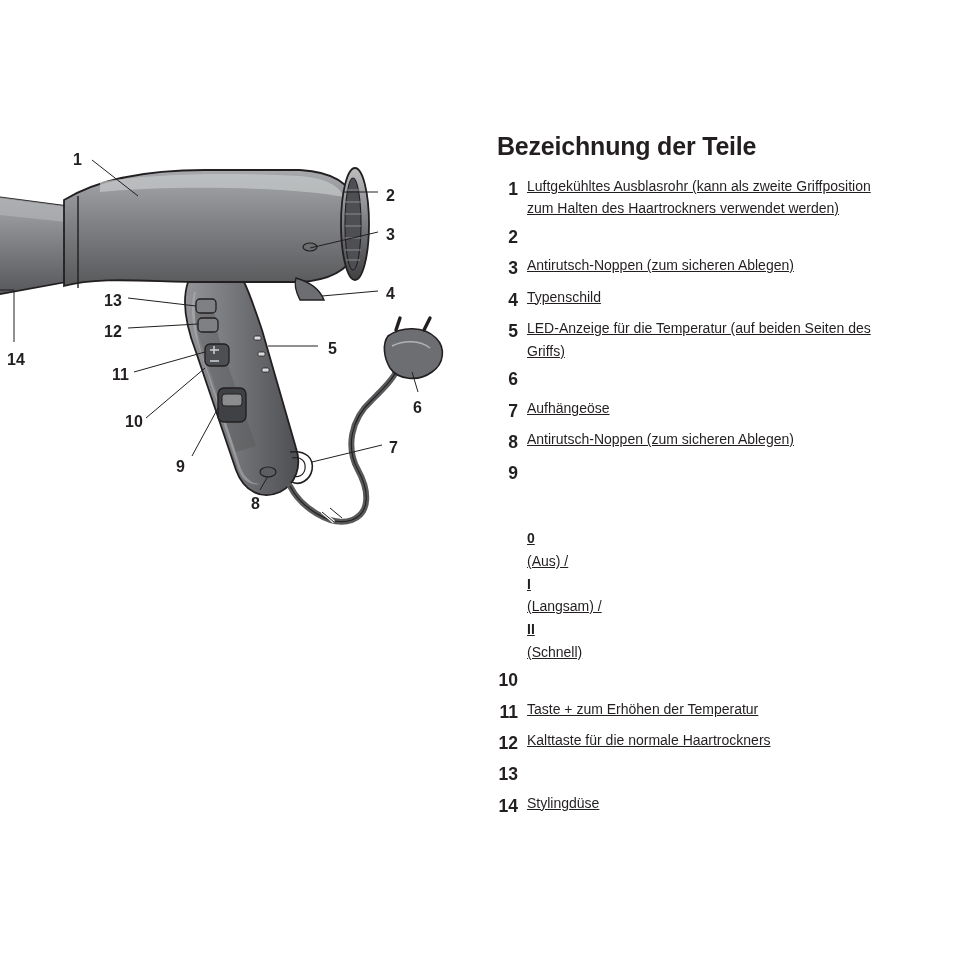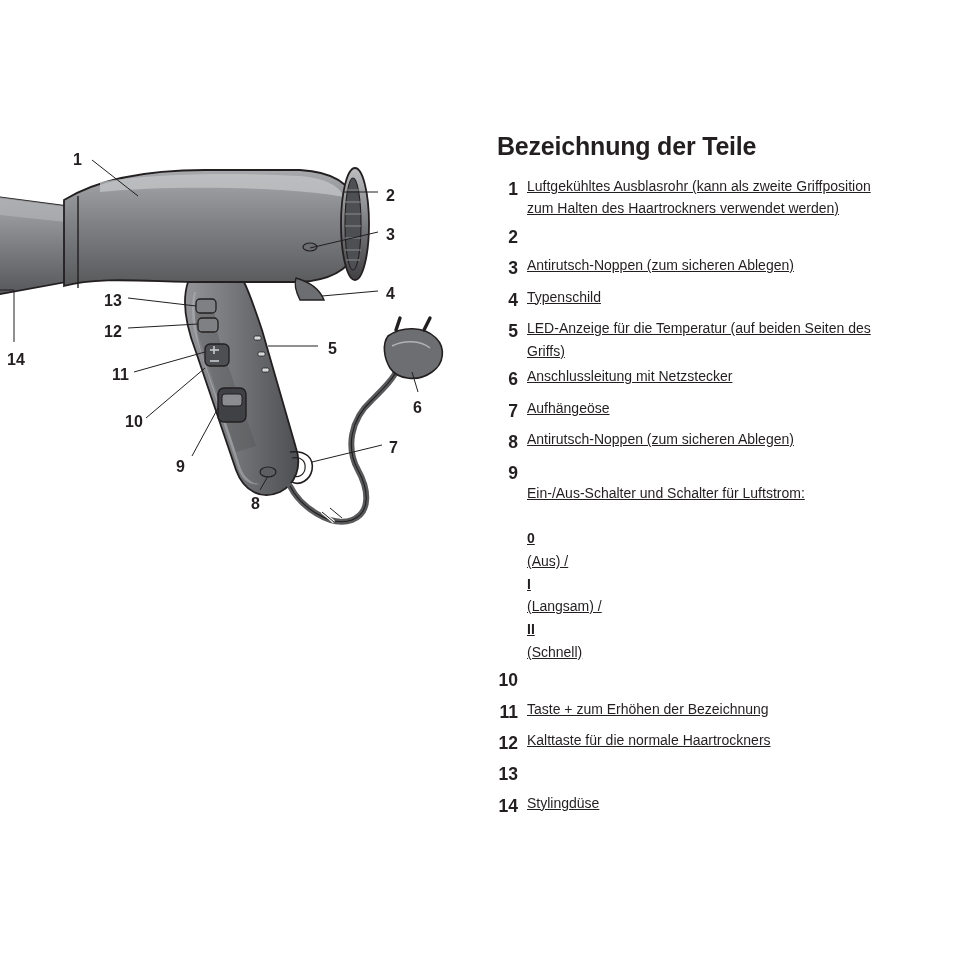--- a/index.html
+++ b/index.html
@@ -252,48 +252,47 @@
     <span class="legend-num">4</span>
     <span class="legend-text">Typenschild</span>
   </div>
   <div class="legend-row">
     <span class="legend-num">5</span>
     <span class="legend-text">LED-Anzeige für die Temperatur (auf beiden Seiten des
 Griffs)</span>
   </div>
   <div class="legend-row">
     <span class="legend-num">6</span>
-    <span class="legend-text">Anschlussleitung mit Netzstecker</span>
   </div>
   <div class="legend-row">
     <span class="legend-num">7</span>
     <span class="legend-text">Aufhängeöse</span>
   </div>
   <div class="legend-row">
     <span class="legend-num">8</span>
     <span class="legend-text">Antirutsch-Noppen (zum sicheren Ablegen)</span>
   </div>
   <div class="legend-row">
     <span class="legend-num">9</span>
     <span class="legend-text">
-      <span>Ein-/Aus-Schalter und Schalter für Luftstrom:</span><br>
+      <br>
       <b>0</b>
       <span>(Aus) /</span>
       <b>I</b>
       <span>(Langsam) /</span>
       <b>II</b>
       <span>(Schnell)</span>
     </span>
   </div>
   <div class="legend-row">
     <span class="legend-num">10</span>
   </div>
   <div class="legend-row">
     <span class="legend-num">11</span>
-    <span class="legend-text">Taste + zum Erhöhen der Bezeichnung</span>
+    <span class="legend-text">Taste + zum Erhöhen der Temperatur</span>
   </div>
   <div class="legend-row">
     <span class="legend-num">12</span>
     <span class="legend-text">Kalttaste für die normale Haartrockners</span>
   </div>
   <div class="legend-row">
     <span class="legend-num">13</span>
   </div>
   <div class="legend-row">
     <span class="legend-num">14</span>

